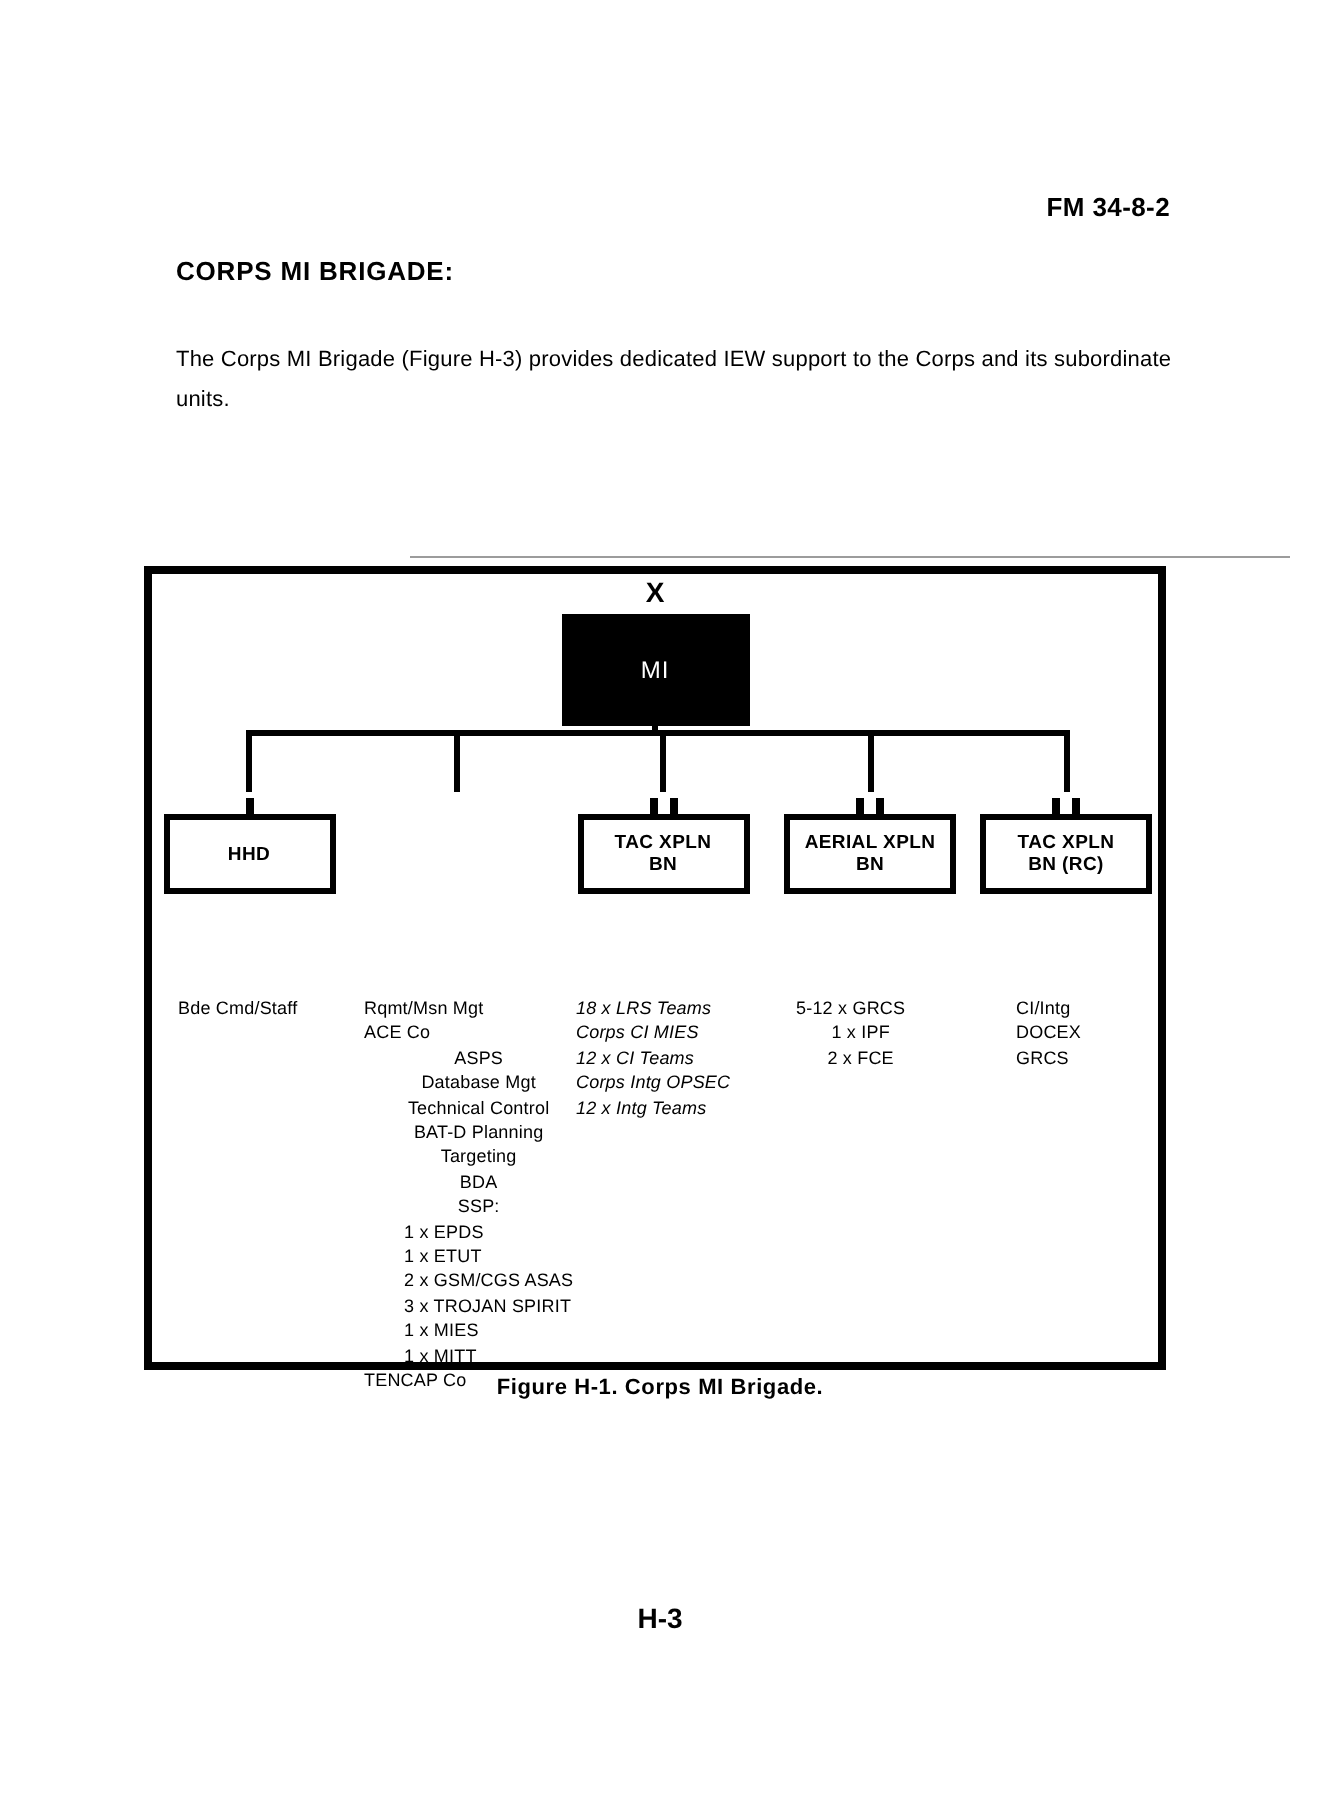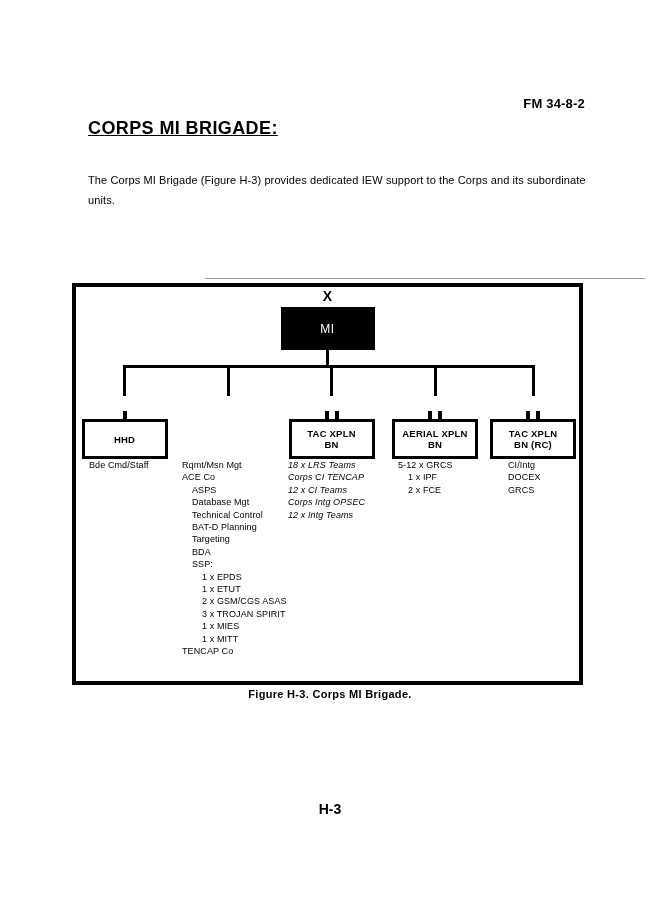--- a/index.html
+++ b/index.html
@@ -21,26 +21,25 @@
     position: absolute;
     top: 96px;
     right: 75px;
     font-size: 13px;
     font-weight: bold;
     letter-spacing: 0.2px;
   }
 
   .section-title {
     position: absolute;
-    top: 118px;
+    top: 128px;
     left: 88px;
-    font-size: 18px;
+    font-size: 13px;
     font-weight: bold;
     letter-spacing: 0.4px;
-    text-decoration: underline;
   }
 
   .body-para {
     position: absolute;
     top: 170px;
     left: 88px;
     width: 500px;
     font-size: 11px;
     line-height: 20px;
     letter-spacing: 0.1px;
@@ -75,21 +74,21 @@
     font-weight: bold;
     line-height: 14px;
   }
 
   .root-box {
     position: absolute;
     left: 50%;
     margin-left: -47px;
     top: 20px;
     width: 94px;
-    height: 43px;
+    height: 56px;
     background: #000000;
     border: 2px solid #000000;
     box-sizing: border-box;
     color: #ffffff;
     font-size: 12px;
     display: flex;
     align-items: center;
     justify-content: center;
     letter-spacing: 0.5px;
   }
@@ -116,21 +115,21 @@
     position: absolute;
     top: 78px;
     width: 3px;
     height: 31px;
     background: #000000;
   }
 
   
   .unit {
     position: absolute;
-    top: 124px;
+    top: 112px;
     width: 70px;
     height: 40px;
   }
   .unit-box {
     position: absolute;
     left: 0;
     top: 8px;
     width: 86px;
     height: 40px;
     border: 3px solid #000000;
@@ -162,22 +161,23 @@
     background: #000000;
   }
 
   
   .detail {
     position: absolute;
     font-size: 9px;
     line-height: 12.4px;
     letter-spacing: 0.1px;
     white-space: pre;
-  }
-  .detail .ind1 { padding-left: 10px; }
+    margin-top: 39px;
+  }
+  .detail .ind1 { padding-left: 10px; text-align: center; }
   .detail .ind2 { padding-left: 20px; }
 
   
   .scan-artifact {
     position: absolute;
     left: 205px;
     top: 278px;
     width: 440px;
     height: 1px;
     background: #4a4a4a;
@@ -231,21 +231,21 @@
       <div class="drop" style="left: 150.5px;"></div>
       <div class="detail" style="left: 106px; top: 172px;"><div>Rqmt/Msn Mgt</div><div>ACE Co</div><div class="ind1">ASPS</div><div class="ind1">Database Mgt</div><div class="ind1">Technical Control</div><div class="ind1">BAT-D Planning</div><div class="ind1">Targeting</div><div class="ind1">BDA</div><div class="ind1">SSP:</div><div class="ind2">1 x EPDS</div><div class="ind2">1 x ETUT</div><div class="ind2">2 x GSM/CGS ASAS</div><div class="ind2">3 x TROJAN SPIRIT</div><div class="ind2">1 x MIES</div><div class="ind2">1 x MITT</div><div>TENCAP Co</div></div>
       <div class="drop" style="left: 254px;"></div>
       <div class="unit" style="left: 212.5px;">
         <div class="ticks">
           <div class="tick"></div>
           <div class="tick"></div>
         </div>
         <div class="unit-box">TAC XPLN<br>BN</div>
       </div>
-      <div class="detail" style="left: 212px; top: 172px; font-style: italic;"><div>18 x LRS Teams</div><div>Corps CI TENCAP</div><div>12 x CI Teams</div><div>Corps Intg OPSEC</div><div>12 x Intg Teams</div></div>
+      <div class="detail" style="left: 212px; top: 172px; font-style: italic;"><div>18 x LRS Teams</div><div>Corps CI MIES</div><div>12 x CI Teams</div><div>Corps Intg OPSEC</div><div>12 x Intg Teams</div></div>
       <div class="drop" style="left: 357.5px;"></div>
       <div class="unit" style="left: 316px;">
         <div class="ticks">
           <div class="tick"></div>
           <div class="tick"></div>
         </div>
         <div class="unit-box">AERIAL XPLN<br>BN</div>
       </div>
       <div class="detail" style="left: 322px; top: 172px;"><div>5-12 x GRCS</div><div class="ind1">1 x IPF</div><div class="ind1">2 x FCE</div></div>
       <div class="drop" style="left: 455.5px;"></div>
@@ -255,15 +255,15 @@
           <div class="tick"></div>
         </div>
         <div class="unit-box">TAC XPLN<br>BN (RC)</div>
       </div>
       <div class="detail" style="left: 432px; top: 172px;"><div>CI/Intg</div><div>DOCEX</div><div>GRCS</div></div>
     </div>
 </div>
 
 <div class="scan-artifact"></div>
 
-<div class="figure-caption">Figure H-3.  Corps MI Brigade.</div>
+<div class="figure-caption">Figure H-1.  Corps MI Brigade.</div>
 
 <div class="page-number">H-3</div>
 
 </body></html>

